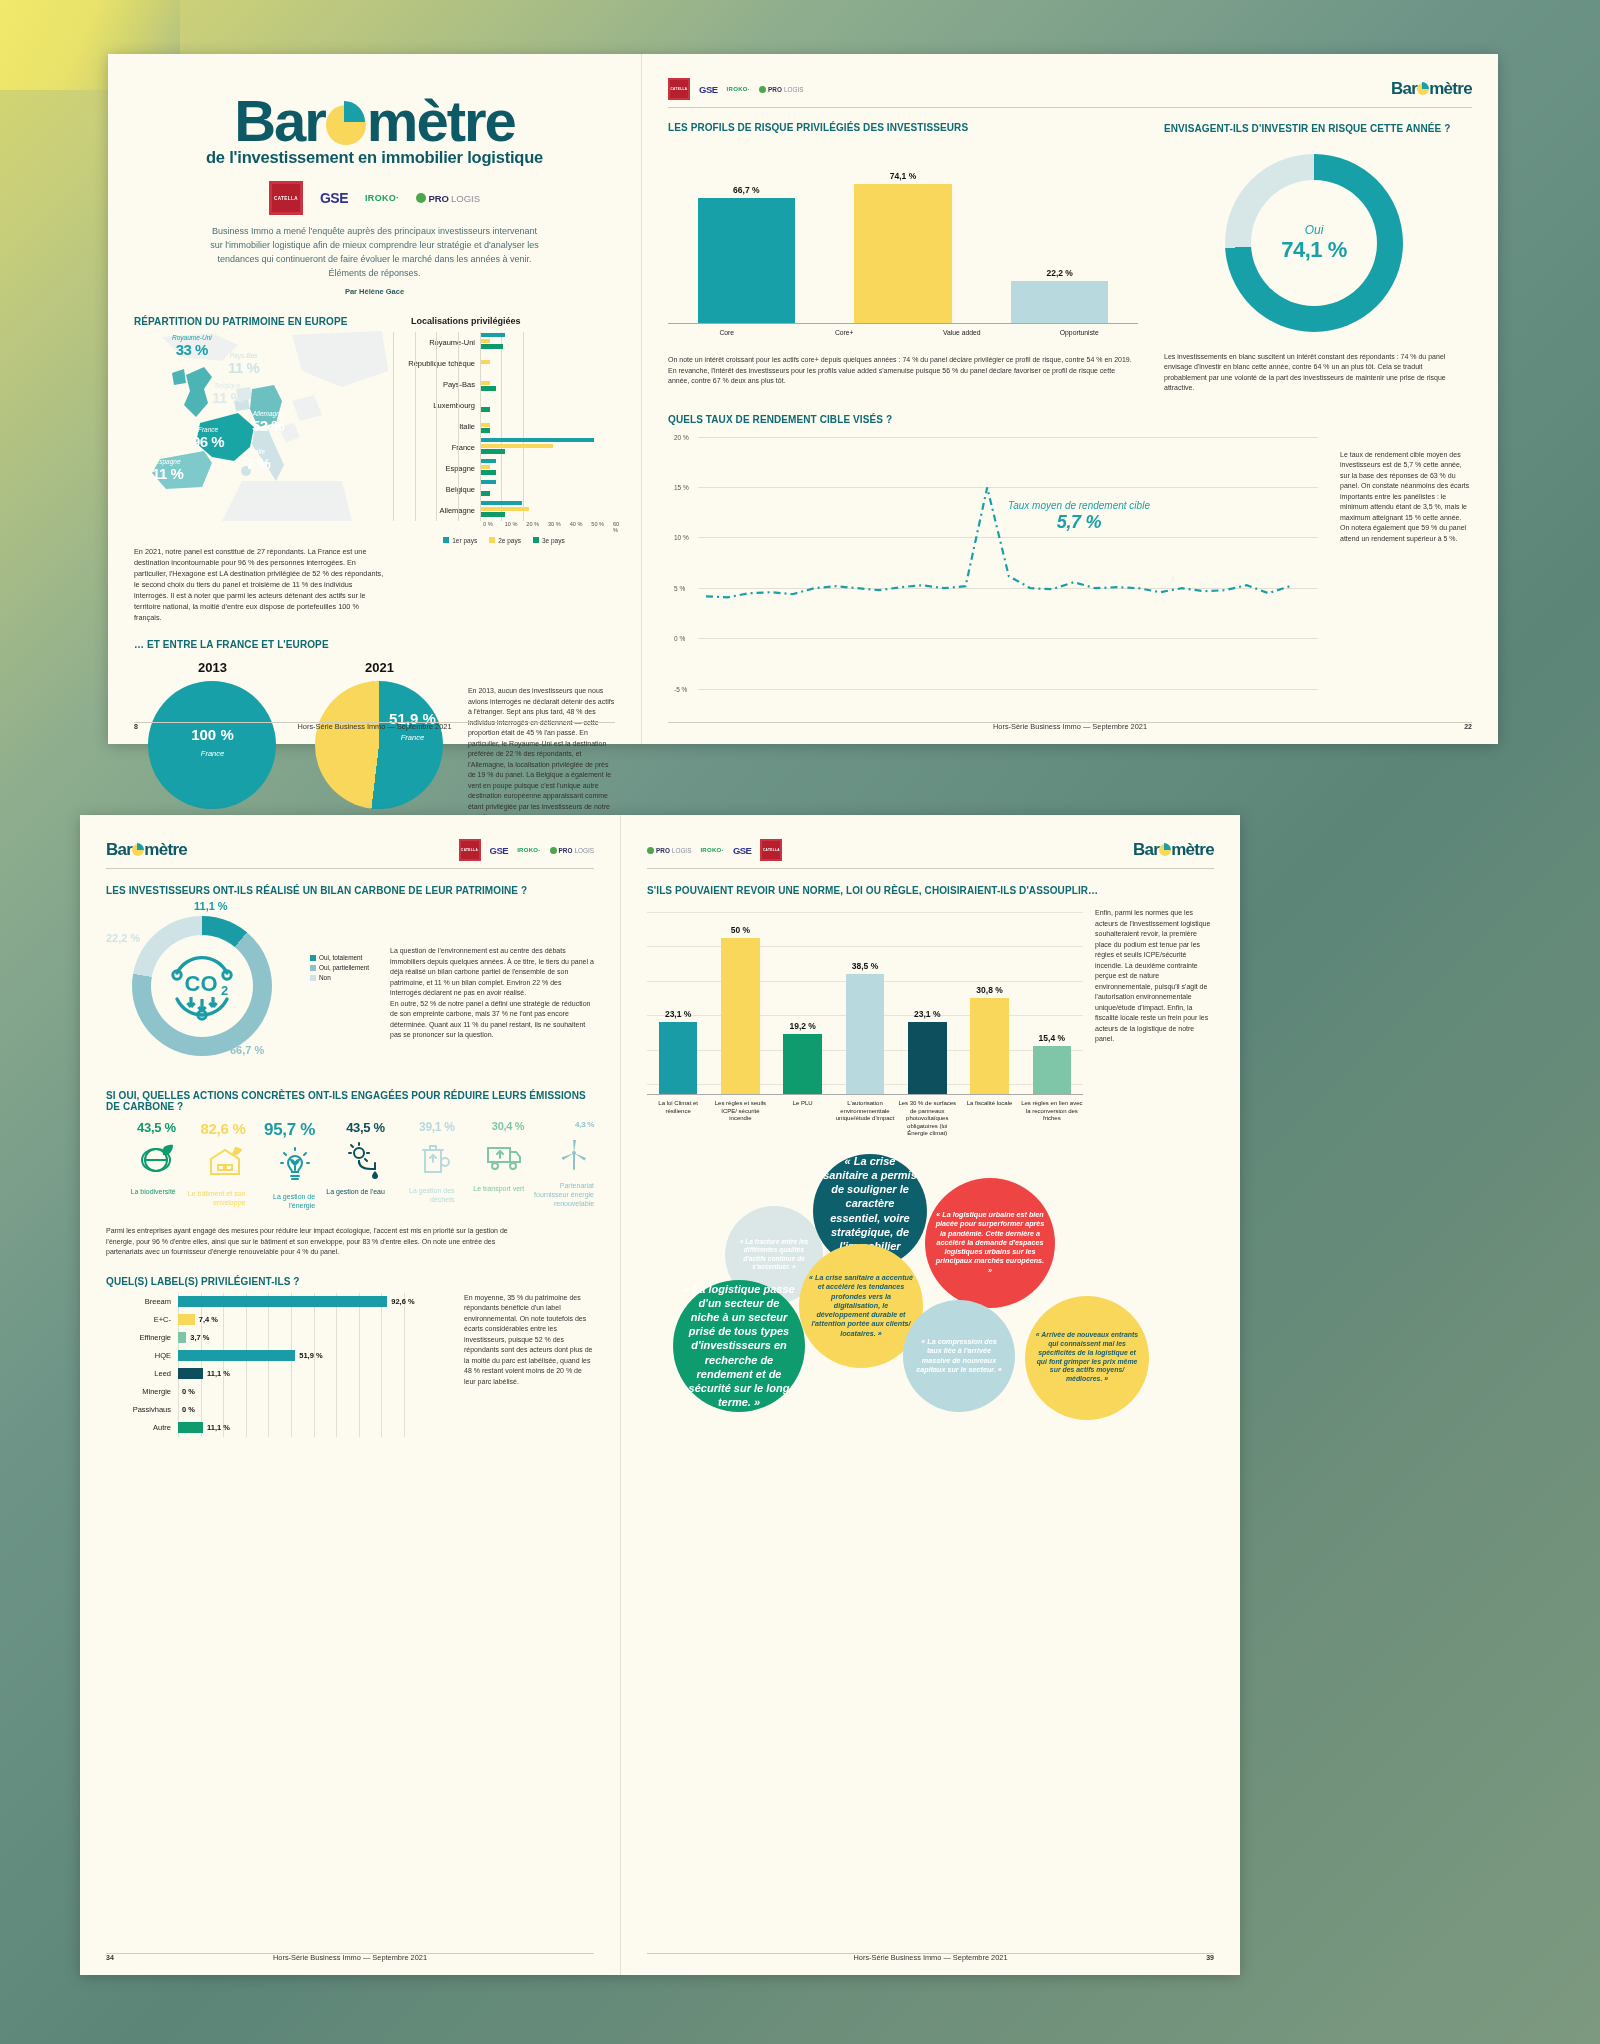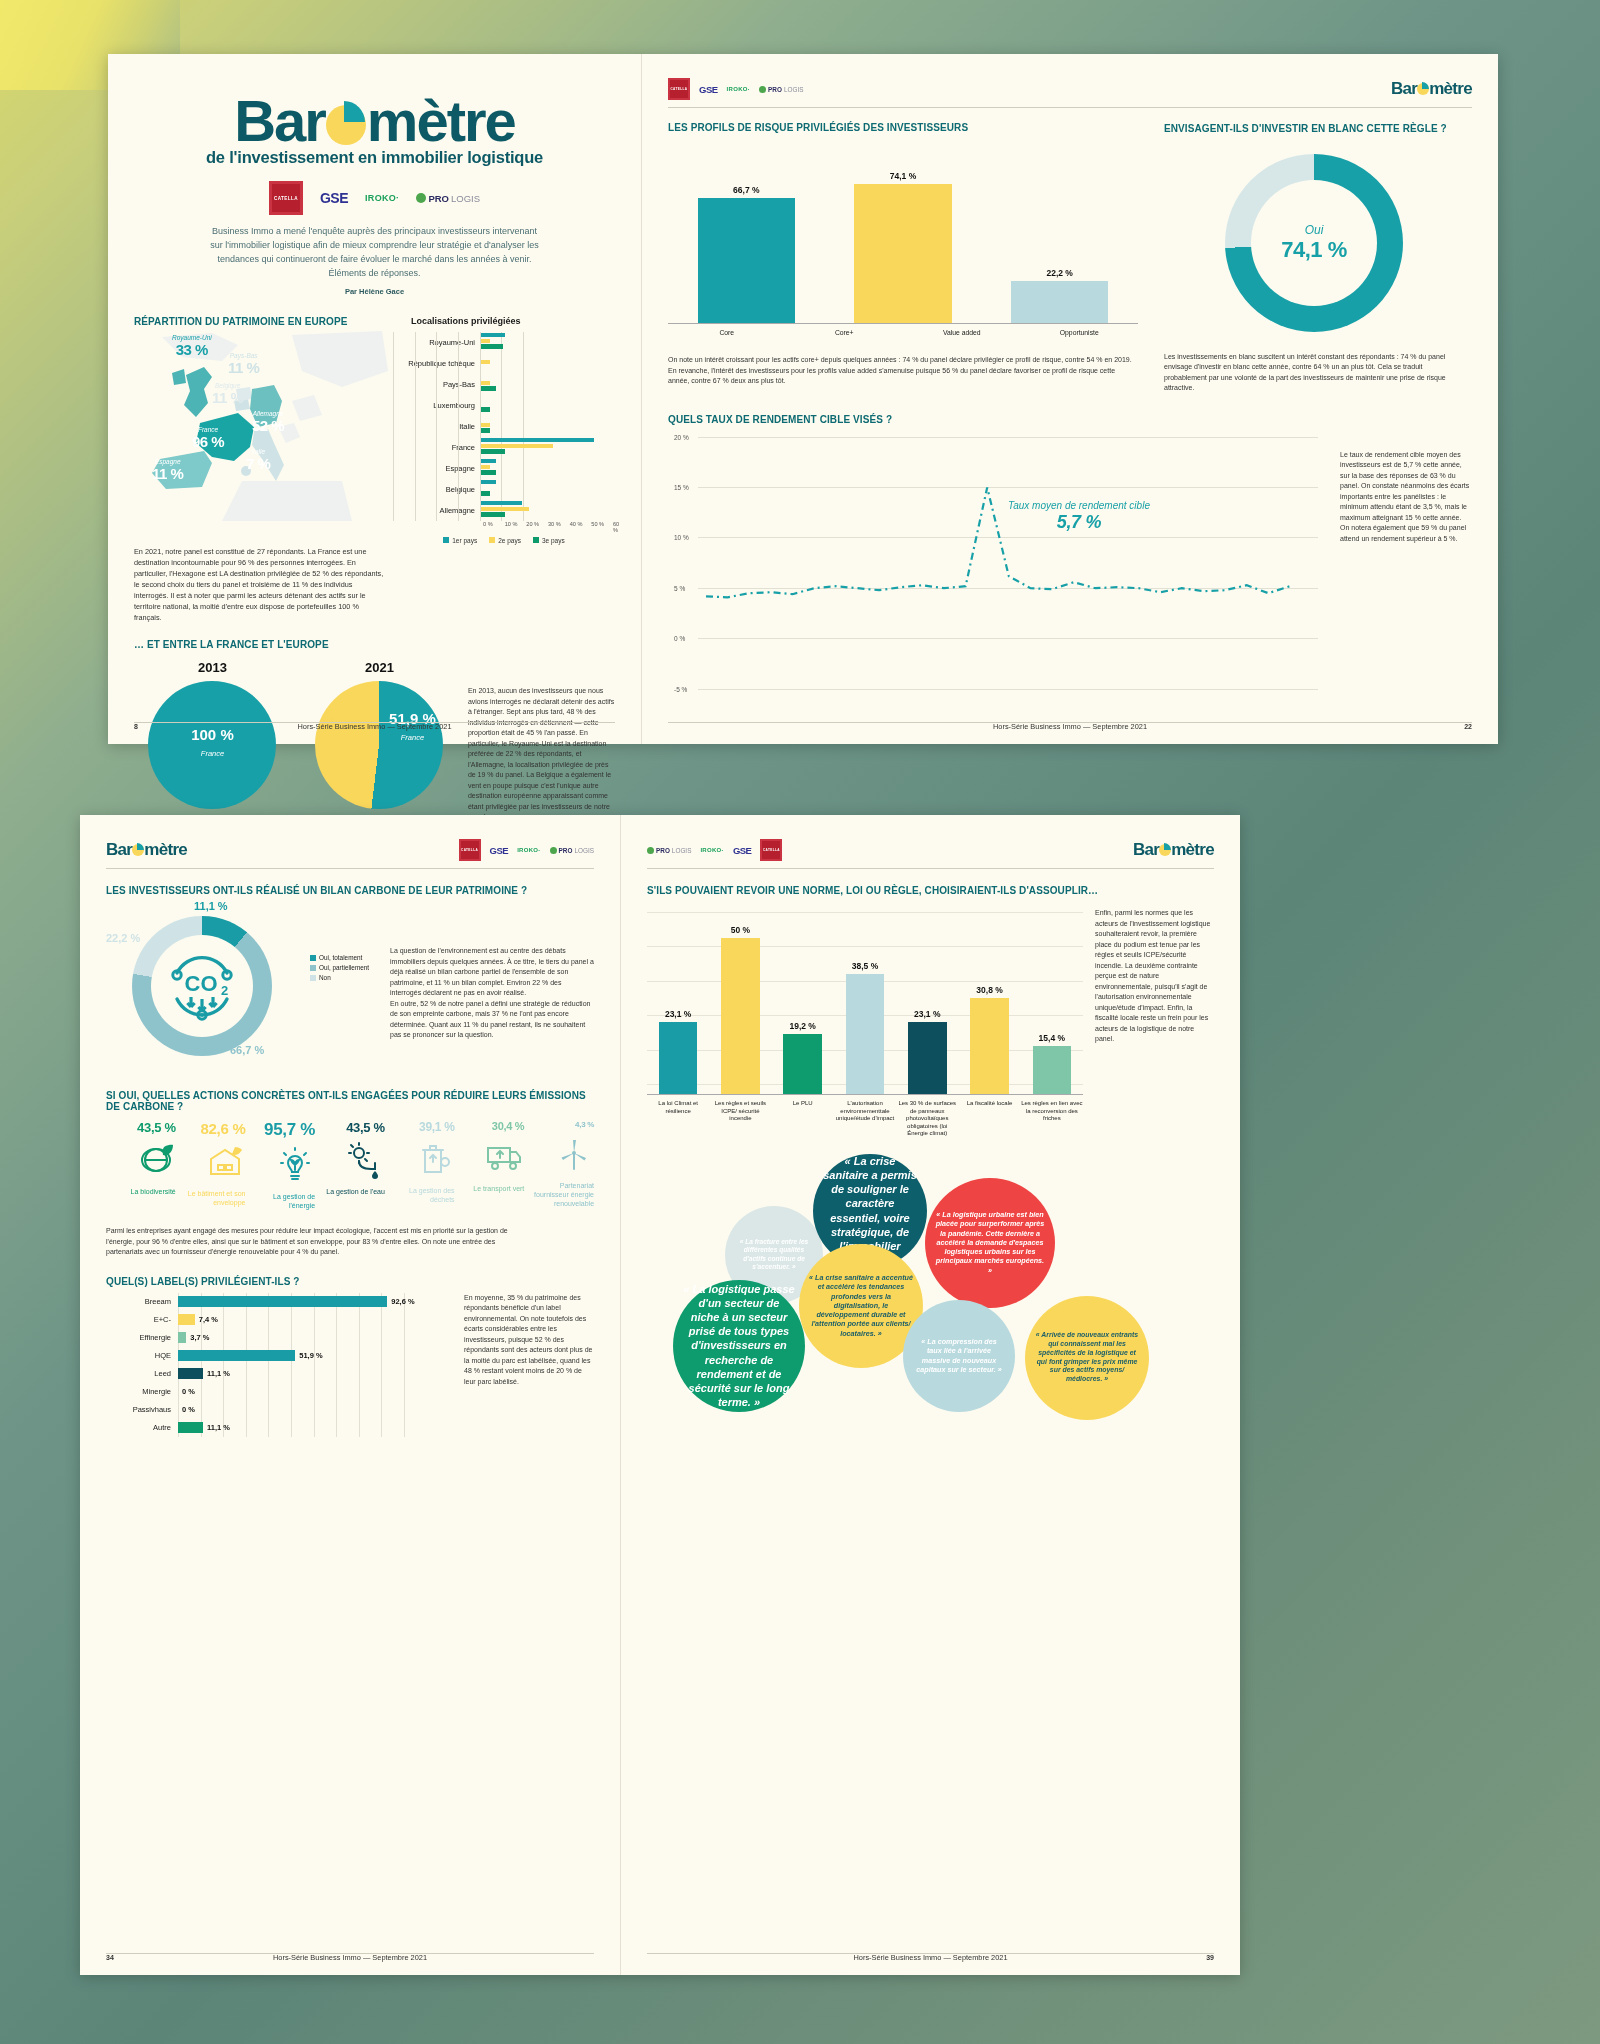--- a/index.html
+++ b/index.html
@@ -374,21 +374,21 @@
           <div class="vbaxis" id="risk-axis">
               <div class="vbcap">Core</div>
               <div class="vbcap">Core+</div>
               <div class="vbcap">Value added</div>
               <div class="vbcap">Opportuniste</div>
             </div>
         </div>
         <div class="body-txt" style="margin-top:18px">On note un intérêt croissant pour les actifs core+ depuis quelques années : 74 % du panel déclare privilégier ce profil de risque, contre 54 % en 2019. En revanche, l'intérêt des investisseurs pour les profils value added s'amenuise puisque 56 % du panel déclare favoriser ce profil de risque cette année, contre 67 % deux ans plus tôt.</div>
       </div>
       <div style="width:300px">
-        <div class="sec-title" style="margin-top:0;line-height:1.35">ENVISAGENT-ILS D'INVESTIR EN BLANC CETTE RÈGLE ?</div>
+        <div class="sec-title" style="margin-top:0;line-height:1.35">ENVISAGENT-ILS D'INVESTIR EN RISQUE CETTE ANNÉE ?</div>
         <div style="display:flex;justify-content:center;margin-top:18px">
           <div style="width:178px;height:178px;border-radius:50%;position:relative;background:conic-gradient(#18a0a8 0 74.1%, #d7e7e8 74.1% 100%)">
             <div style="position:absolute;left:26px;top:26px;width:126px;height:126px;border-radius:50%;background:#fdfbef;display:flex;flex-direction:column;align-items:center;justify-content:center">
               <div style="font-size:12px;font-style:italic;color:#18a0a8">Oui</div>
               <div style="font-size:22px;font-weight:bold;color:#18a0a8;letter-spacing:-.5px">74,1 %</div>
             </div>
           </div>
         </div>
         <div class="body-txt" style="margin-top:20px">Les investissements en blanc suscitent un intérêt constant des répondants : 74 % du panel envisage d'investir en blanc cette année, contre 64 % un an plus tôt. Cela se traduit probablement par une volonté de la part des investisseurs de maintenir une prise de risque attractive.</div>
       </div>

